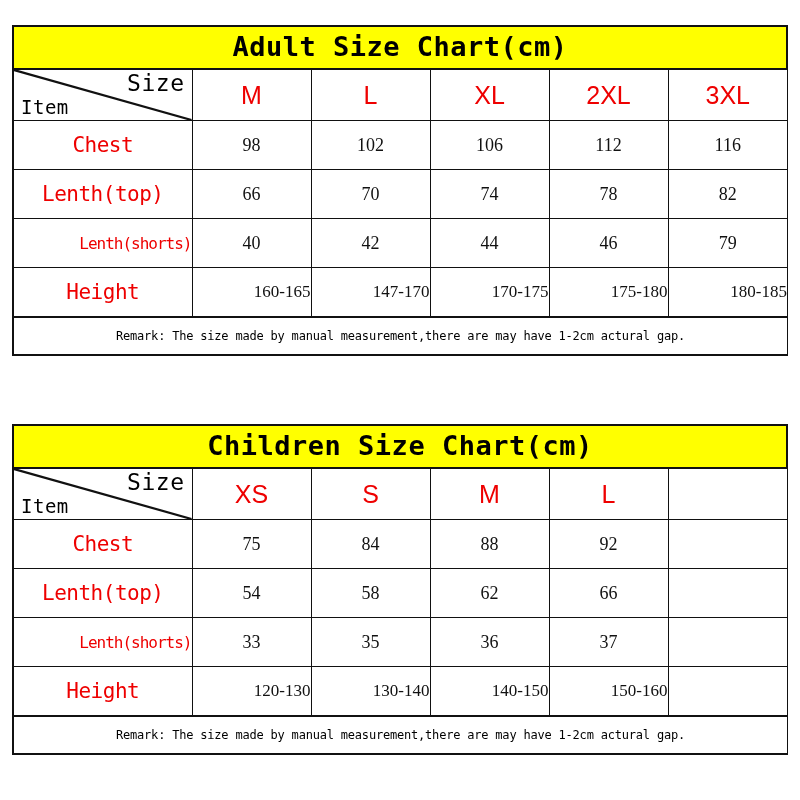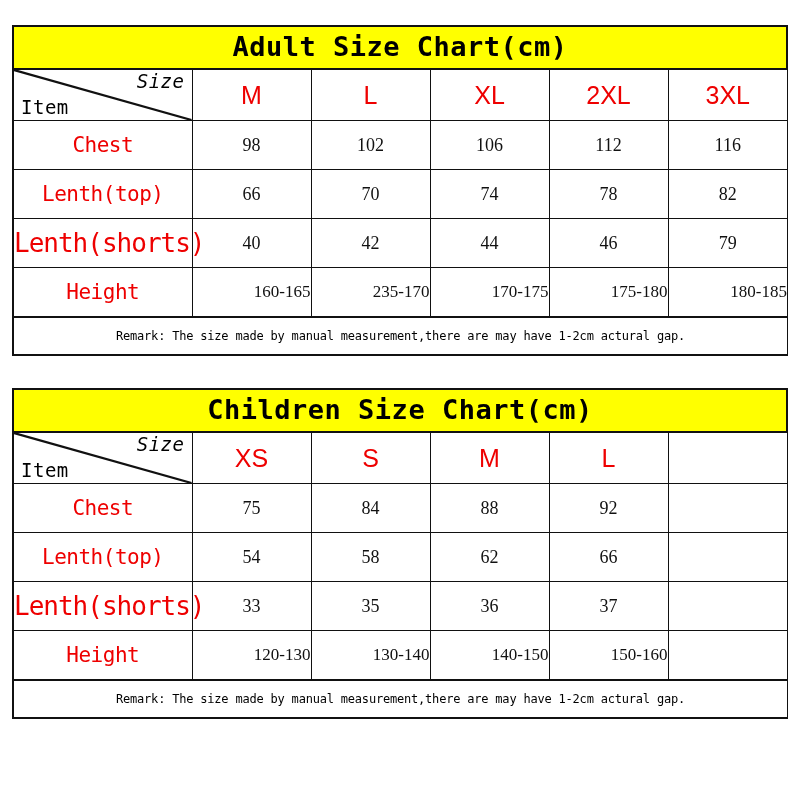--- a/index.html
+++ b/index.html
@@ -24,21 +24,21 @@
   .chart-block {
     position: absolute;
     left: 12px;
     width: 776px;
     border: 2px solid #111111;
     box-sizing: border-box;
     background: #a3a3a3;
   }
 
   #adult-chart { top: 25px; }
-  #children-chart { top: 388px; }
+  #children-chart { top: 424px; }
 
   .chart-title {
     background: #ffff00;
     color: #000000;
     font-family: "DejaVu Sans Mono", monospace;
     font-size: 27px;
     font-weight: 700;
     text-align: center;
     line-height: 40px;
     height: 41px;
@@ -87,25 +87,24 @@
     inset: 0;
     width: 100%;
     height: 100%;
     display: block;
   }
   .corner-size {
     position: absolute;
     top: 2px;
     right: 7px;
     font-family: "DejaVu Sans Mono", monospace;
-    font-size: 19px;
+    font-size: 23px;
     color: #000000;
     letter-spacing: 0.5px;
     line-height: 1;
-    font-style: italic;
   }
   .corner-item {
     position: absolute;
     bottom: 3px;
     left: 7px;
     font-family: "DejaVu Sans Mono", monospace;
     font-size: 19px;
     color: #000000;
     letter-spacing: 0.5px;
     line-height: 1;
@@ -126,21 +125,21 @@
     height: 48px;
     color: #ee0000;
     font-family: "DejaVu Sans Mono", monospace;
     font-size: 21px;
     font-weight: 700;
     letter-spacing: -0.5px;
     white-space: nowrap;
     padding: 0 2px;
     margin-left: 47px;
   }
-  .row-label.compact { font-size: 26px; letter-spacing: -1px; text-align: right; }
+  .row-label.compact { font-size: 16px; letter-spacing: -1px; text-align: right; }
 
   
   .value-cell {
     height: 48px;
     color: #111111;
     font-family: Liberation Serif, serif;
     font-size: 18px;
     letter-spacing: 0px;
   }
   .value-cell.range { font-size: 17px; text-align: right; }
@@ -214,21 +213,21 @@
           <td class="value-cell">40</td>
           <td class="value-cell">42</td>
           <td class="value-cell">44</td>
           <td class="value-cell">46</td>
           <td class="value-cell">79</td>
         </tr>
 
         <tr>
           <td class="row-label">Height</td>
           <td class="value-cell range">160-165</td>
-          <td class="value-cell range">235-170</td>
+          <td class="value-cell range">147-170</td>
           <td class="value-cell range">170-175</td>
           <td class="value-cell range">175-180</td>
           <td class="value-cell range">180-185</td>
         </tr>
 
         <tr>
           <td class="remark-cell" colspan="6">Remark: The size made by manual measurement,there are may have 1-2cm actural gap.</td>
         </tr>
       </tbody>
     </table>

